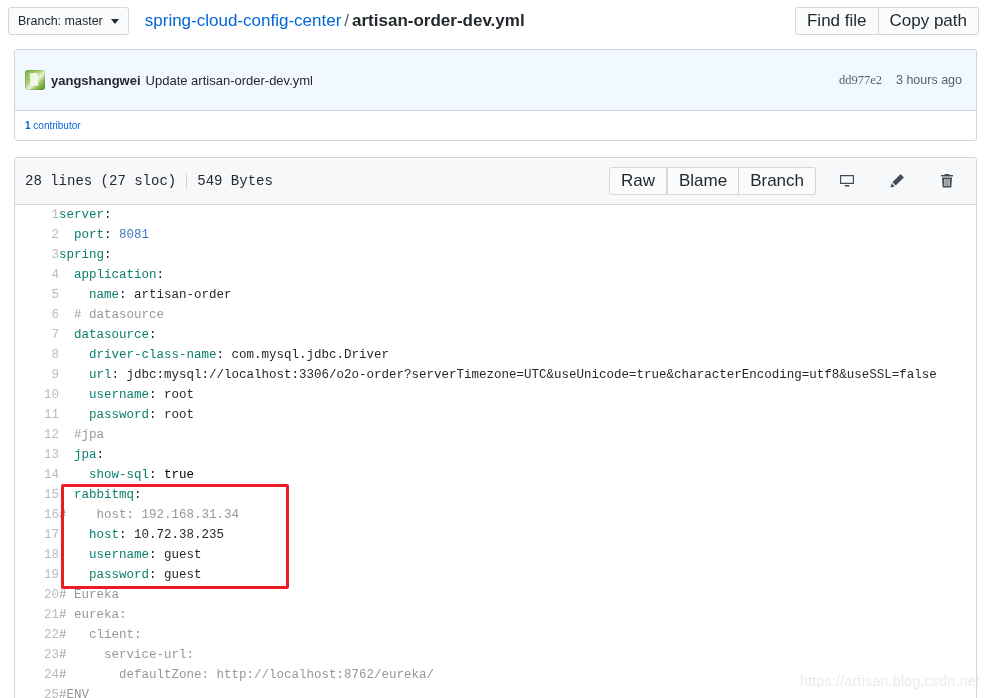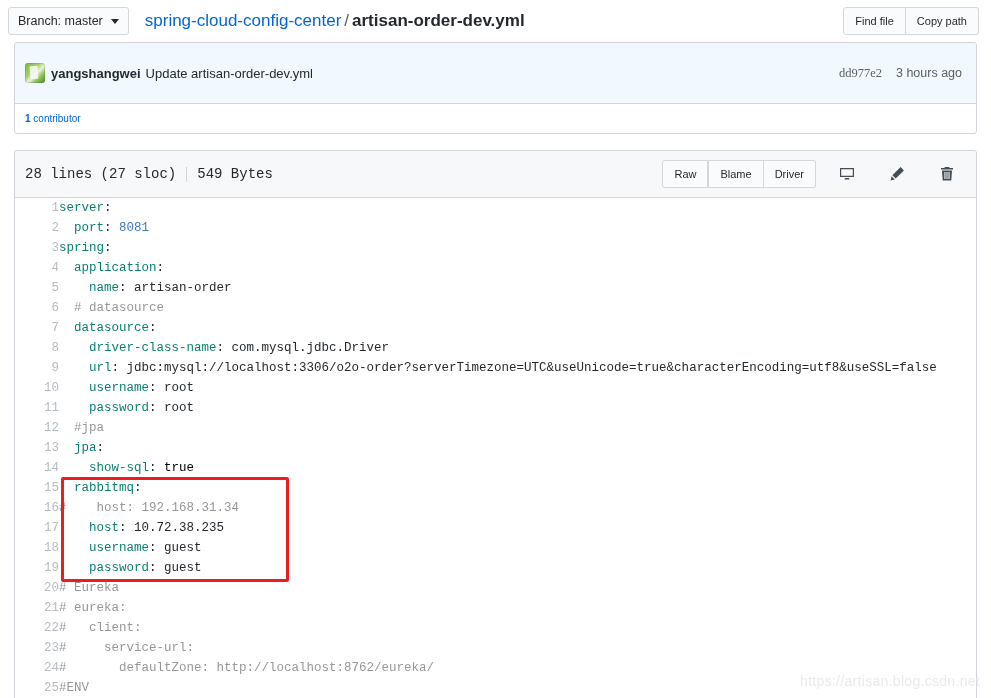--- a/index.html
+++ b/index.html
@@ -15,21 +15,21 @@
     font-family: "Liberation Sans", sans-serif;
     font-size: 13px;
     color: #24292e;
     position: relative;
   }
 
   
   .topbar {
     display: flex;
     align-items: center;
-    padding: 7px 12px 7px 8px;
+    padding: 7px 12px 14px 8px;
     height: 28px;
     box-sizing: content-box;
     border-radius: 15px;
   }
   .branch-btn {
     display: inline-flex;
     align-items: center;
     gap: 6px;
     background: #fafbfc;
     border: 1px solid #d5d8da;
@@ -74,21 +74,21 @@
     display: flex;
   }
   .btn-group {
     display: inline-flex;
   }
   .btn-group > button {
     background: #fafbfc;
     border: 1px solid #d5d8da;
     color: #24292e;
     font-family: "Liberation Sans", sans-serif;
-    font-size: 11px;
+    font-size: 17px;
     line-height: 16px;
     padding: 5px 11px;
     cursor: pointer;
   }
   .btn-group > button:first-child {
     border-radius: 3px 0 0 3px;
   }
   .btn-group > button:last-child {
     border-radius: 0 3px 3px 0;
     border-left: none;
@@ -317,21 +317,21 @@
     <div class="file-meta">
       <span>28 lines (27 sloc)</span>
       <span class="divider"></span>
       <span>549 Bytes</span>
     </div>
 
     <div class="file-actions">
       <div class="btn-group">
         <button>Raw</button>
         <button>Blame</button>
-        <button>Driver</button>
+        <button>Branch</button>
       </div>
       <button class="icon-btn">
         <span>
           <svg width="16" height="16" viewBox="0 0 16 16" fill="currentColor">
             <path d="M1 2h14v9H1V2zm1.2 1.2v6.6h11.6V3.2H2.2zM6 12h4l.6 1.6H5.4L6 12z"></path>
           </svg>
         </span>
       </button>
       <button class="icon-btn">
         <span>

